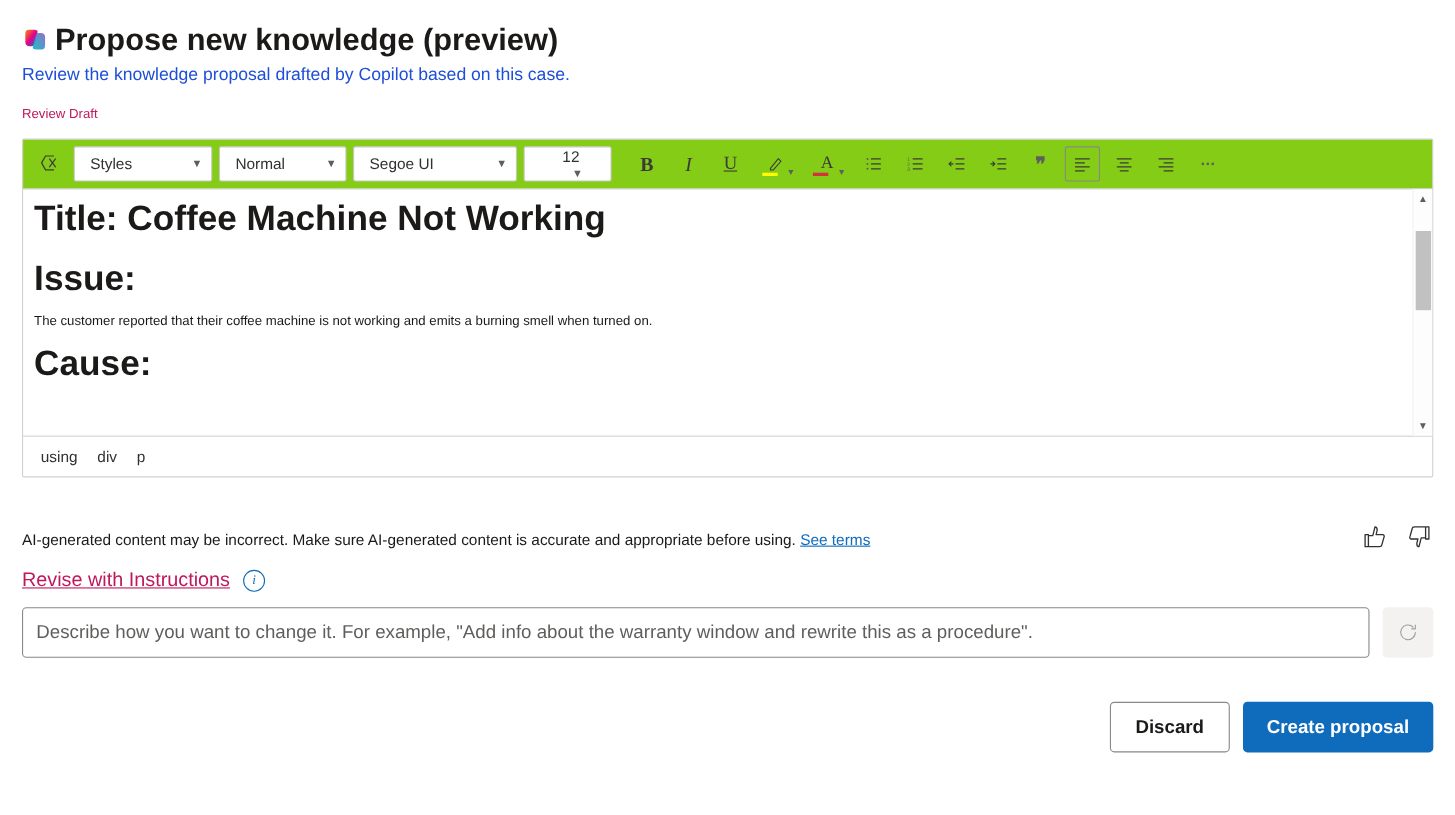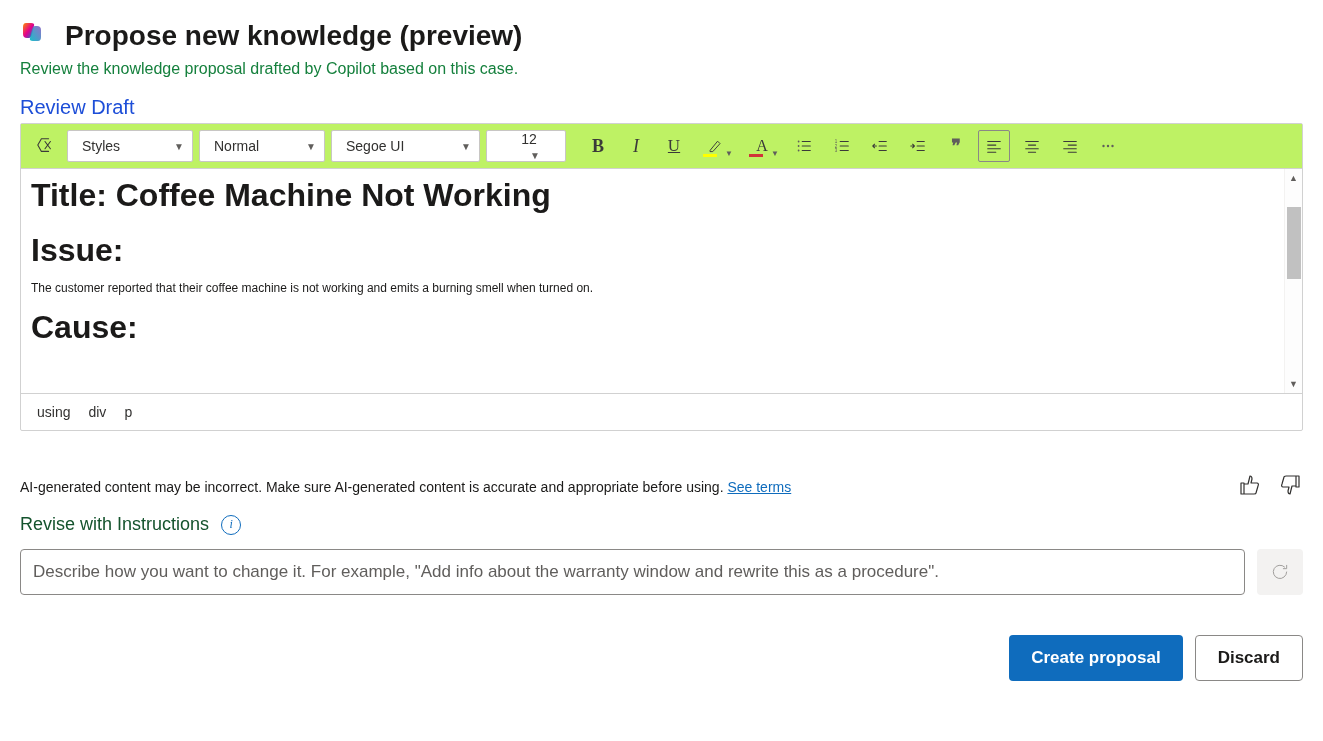--- a/index.html
+++ b/index.html
@@ -4,52 +4,52 @@
   <style>
     * { box-sizing: border-box; margin: 0; padding: 0; }
     body {
       font-family: 'Segoe UI', Tahoma, Geneva, Verdana, sans-serif;
       background: #fff;
       color: #1b1a19;
       font-size: 14px;
       padding: 20px;
     }
     .header { margin-bottom: 18px; }
-    .title-row { display: flex; align-items: flex-start; gap: 21px; margin-bottom: 8px; }
+    .title-row { display: flex; align-items: center; gap: 6px; margin-bottom: 8px; }
     .app-icon { width: 24px; height: 24px; flex-shrink: 0; }
     .page-title { font-size: 28px; font-weight: 600; color: #1b1a19; }
-    .page-subtitle { font-size: 16px; color: #15803d; margin-top: 4px; }
-    .section-label { font-size: 20px; color: #1d4ed8; margin-bottom: 4px; margin-top: 18px; }
+    .page-subtitle { font-size: 16px; color: #1d4ed8; margin-top: 4px; }
+    .section-label { font-size: 12px; color: #be185d; margin-bottom: 16px; margin-top: 18px; }
 
     .editor-container { border: 1px solid #d1d1d1; border-radius: 2px; }
     .toolbar {
       display: flex; align-items: center; gap: 6px;
       padding: 6px 8px; border-bottom: 1px solid #d1d1d1;
-      background: #bef264;
+      background: #84cc16;
       flex-wrap: nowrap;
     }
     .tb-btn {
       display: inline-flex; align-items: center; justify-content: center;
       width: 32px; height: 32px; border: none; background: transparent;
       cursor: pointer; border-radius: 2px; color: #3b3a39;
     }
     .tb-btn.active { border: 1px solid #8a8886; }
     .tb-btn svg { width: 18px; height: 18px; }
     .tb-sep-gap { width: 4px; }
 
     .tb-select {
       display: inline-flex; align-items: center; justify-content: space-between;
       border: 1px solid #c8c6c4; border-radius: 2px;
       height: 32px; padding: 0 8px 0 14px; background: #fff; cursor: pointer;
       font-size: 14px; color: #323130;
       min-width: 0;
     }
     .tb-select .caret { margin-left: 12px; color: #605e5c; font-size: 10px; }
     .tb-styles { width: 126px; }
-    .tb-format { width: 126px; }
+    .tb-format { width: 116px; }
     .tb-font { width: 149px; }
     .tb-size { width: 80px; justify-content: center; flex-direction: column; }
     .tb-size .label { text-align: center; flex: 1; }
 
     .tb-font-color { position: relative; }
     .tb-font-color .bar { position: absolute; bottom: 5px; left: 7px; width: 14px; height: 3px; }
     .tb-highlight .bar { background: #ffff00; }
     .tb-textcolor .bar { background: #d13438; }
     .tb-font-color .caret-small { font-size: 8px; color: #605e5c; position: absolute; right: 3px; bottom: 4px; }
 
@@ -77,21 +77,21 @@
     .ai-disclaimer-row {
       display: flex; align-items: center; justify-content: space-between;
       margin-top: 42px; font-size: 14px; color: #1b1a19;
     }
     .ai-disclaimer-row a { color: #0f6cbd; text-decoration: underline; }
     .feedback-buttons { display: flex; gap: 18px; }
     .feedback-btn { border: none; background: transparent; cursor: pointer; color: #323130; }
     .feedback-btn svg { width: 24px; height: 24px; }
 
     .revise-row { display: flex; align-items: center; gap: 12px; margin-top: 14px; }
-    .revise-label { font-size: 18px; color: #14532d; }
+    .revise-label { font-size: 18px; color: #be185d; text-decoration: underline; }
     .info-icon {
       width: 20px; height: 20px; border: 1.5px solid #0f6cbd; border-radius: 50%;
       display: inline-flex; align-items: center; justify-content: center;
       color: #0f6cbd; font-size: 12px; font-style: italic; font-family: serif;
       cursor: pointer;
     }
 
     .revise-input-row { display: flex; gap: 12px; margin-top: 14px; align-items: stretch; }
     .revise-input {
       flex: 1; border: 1px solid #8a8886; border-radius: 4px;
@@ -316,15 +316,15 @@
 <div class="revise-input-row">
   <input type="text" class="revise-input" placeholder="Describe how you want to change it. For example, &quot;Add info about the warranty window and rewrite this as a procedure&quot;." style="">
   <button class="refresh-btn">
     <svg viewBox="0 0 24 24">
         <path class="icon-stroke" stroke-width="1.8" d="M20 12 A8 8 0 1 1 17.5 6 M20 4 L20 8 L16 8"></path>
       </svg>
   </button>
 </div>
 
 <div class="footer-buttons">
+  <button class="btn btn-secondary">Discard</button>
   <button class="btn btn-primary">Create proposal</button>
-  <button class="btn btn-secondary">Discard</button>
 </div>
 
 </body></html>

